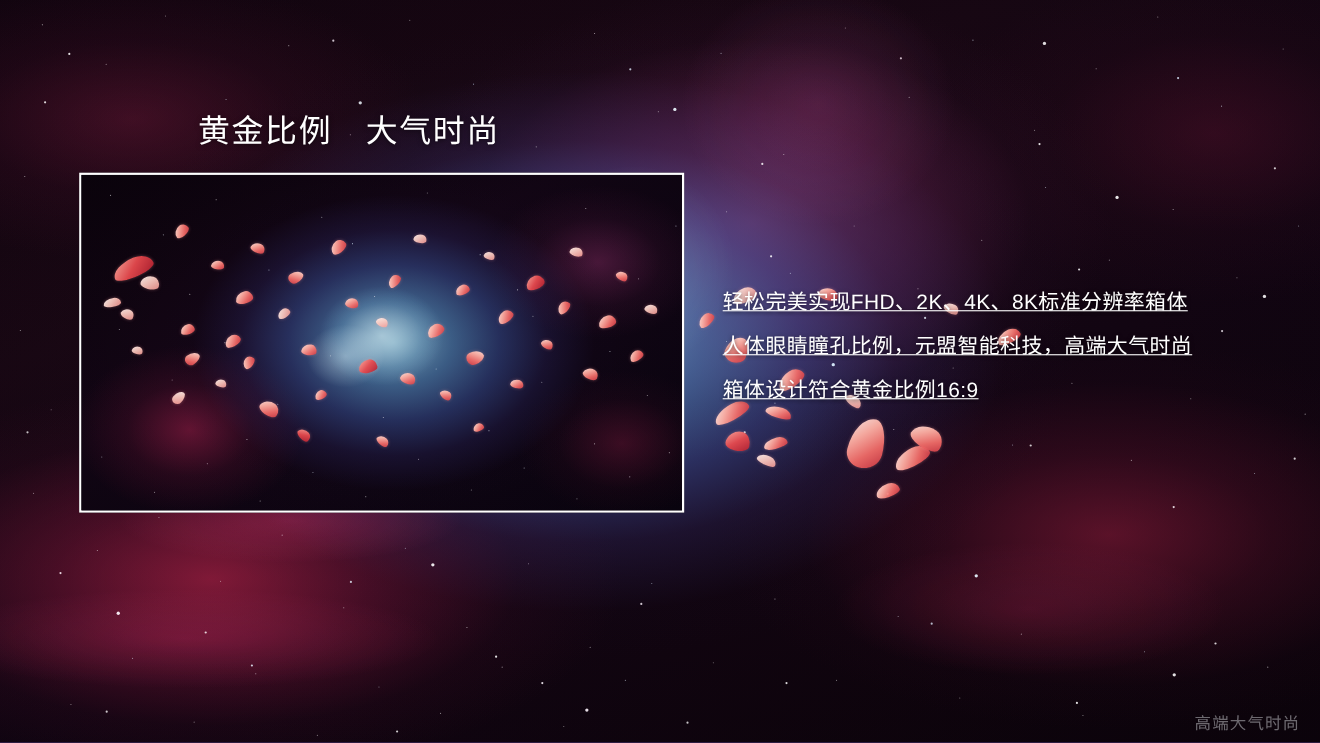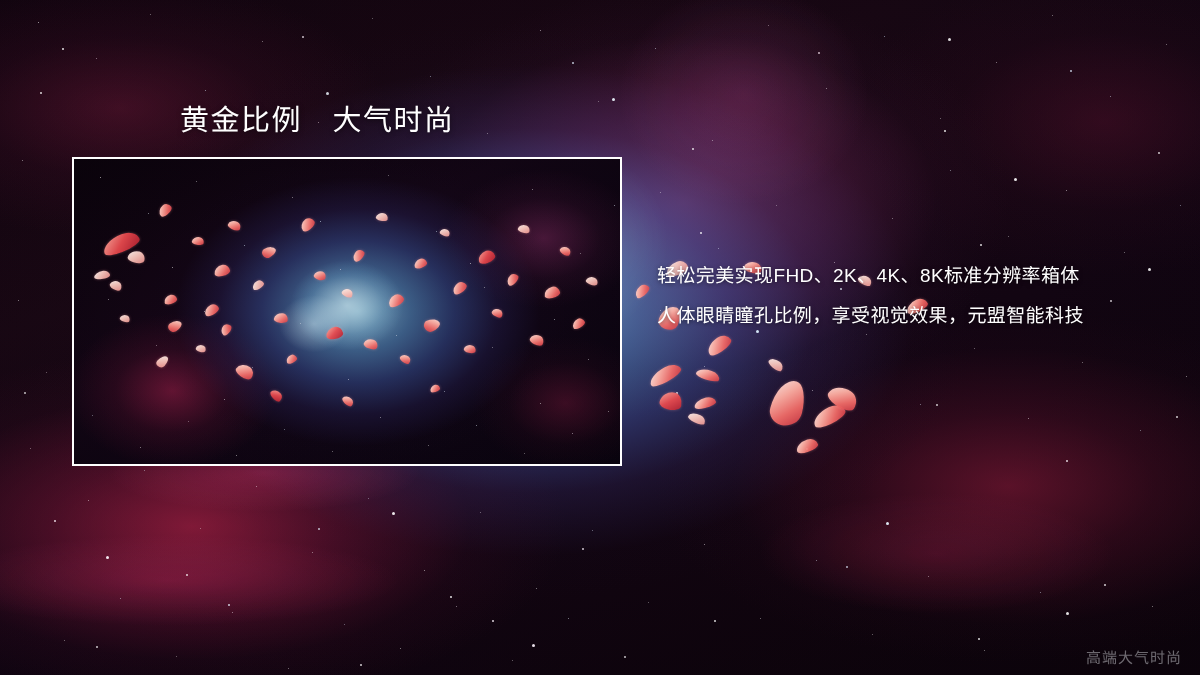--- a/index.html
+++ b/index.html
@@ -291,20 +291,21 @@
     top: 256px;
     width: 520px;
   }
   #body-copy .line {
     color: #ffffff;
     font-size: 19px;
     line-height: 40px;
     letter-spacing: 0.4px;
     white-space: pre;
     text-shadow: 0 1px 4px rgba(0,0,0,0.55);
+    text-decoration: underline;
   }
 
   #watermark {
     position: absolute;
     right: 18px;
     bottom: 8px;
     color: rgba(190,190,195,0.55);
     font-size: 15px;
     letter-spacing: 1px;
     white-space: pre;
@@ -393,18 +394,19 @@
         <div class="petal pale" style="left: 512px; top: 118px; width: 12px; height: 8px; transform: rotate(20deg);"></div>
         <div class="petal" style="left: 356px; top: 226px; width: 10px; height: 7px; transform: rotate(-16deg);"></div>
         <div class="petal" style="left: 268px; top: 238px; width: 12px; height: 8px; transform: rotate(44deg);"></div>
       </div>
   </div>
 
   <div id="title">黄金比例　大气时尚</div>
 
   <div id="body-copy">
     <div class="line">轻松完美实现FHD、2K、4K、8K标准分辨率箱体</div>
-    <div class="line">人体眼睛瞳孔比例，享受视觉效果，元盟智能科技</div>
+    <div class="line">人体眼睛瞳孔比例，元盟智能科技，高端大气时尚</div>
+    <div class="line">箱体设计符合黄金比例16:9</div>
   </div>
 
   <div id="watermark">高端大气时尚</div>
 
 </div>
 
 </body></html>

